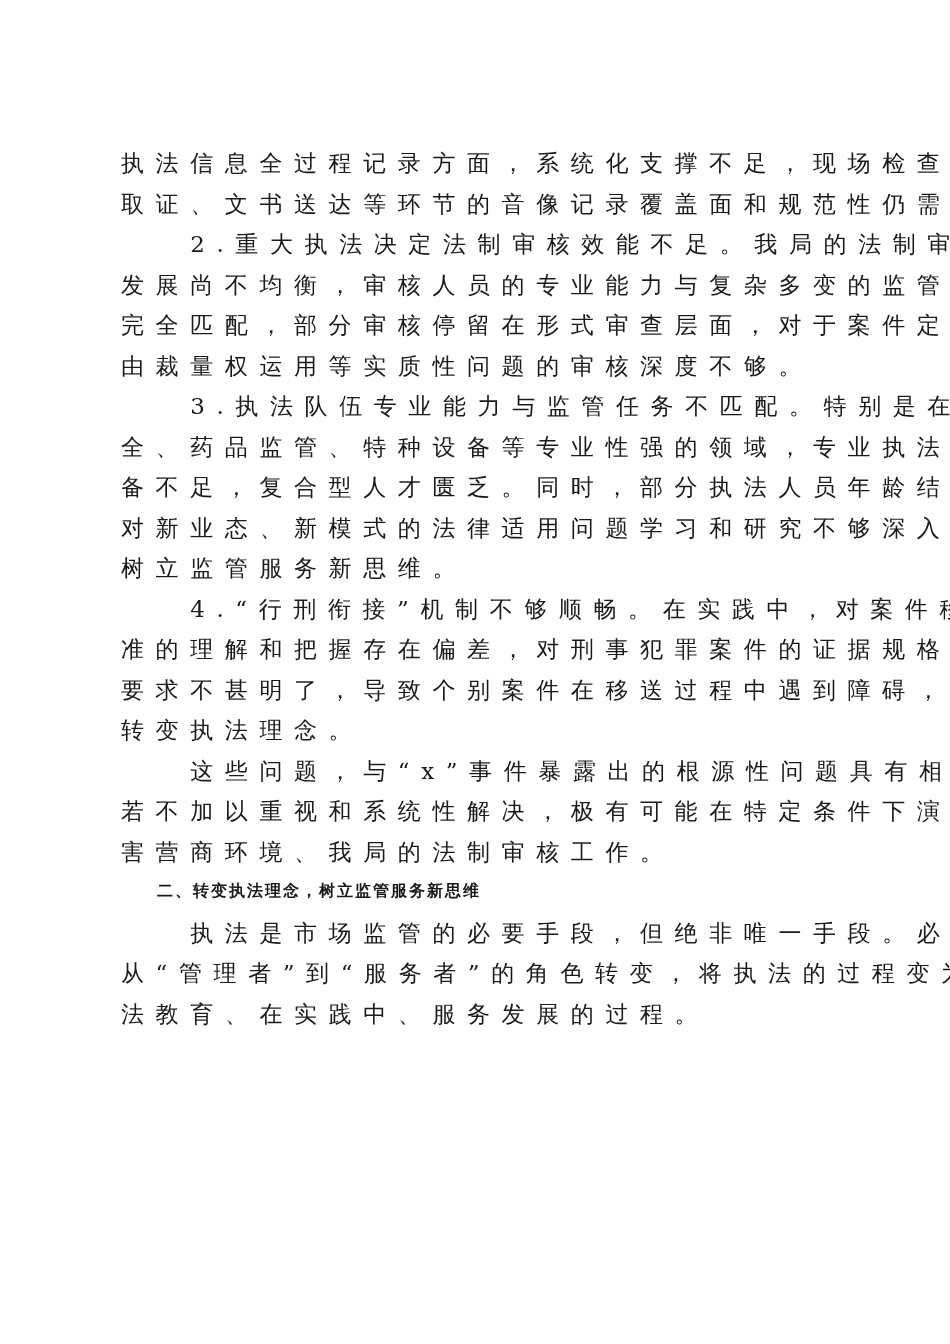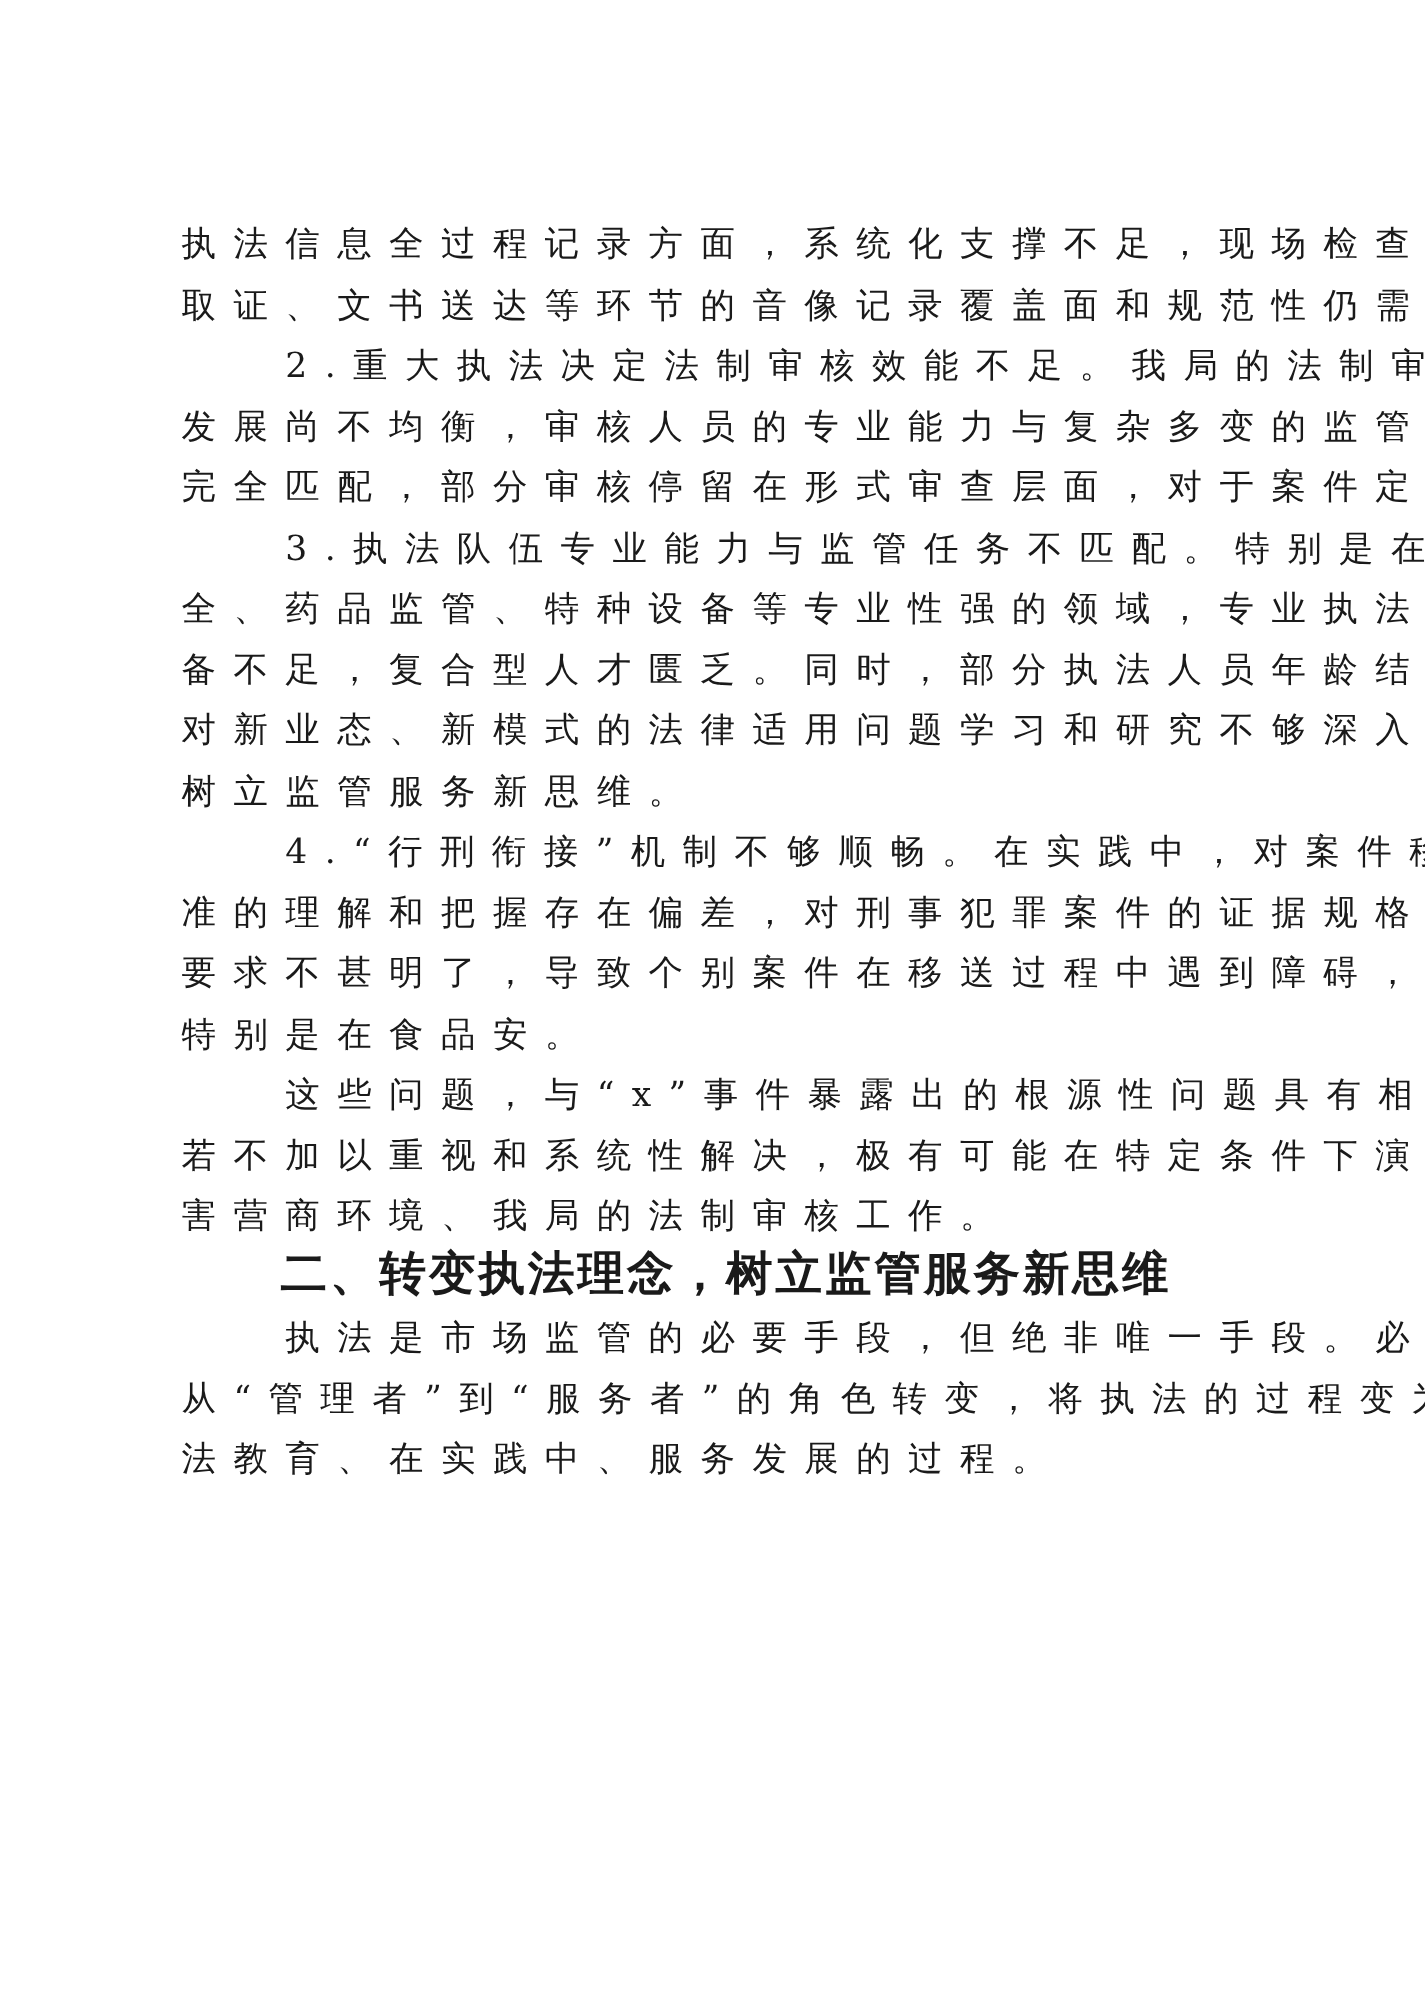--- a/index.html
+++ b/index.html
@@ -24,45 +24,46 @@
     .line {
       height: 40.5px;
       line-height: 40.5px;
       font-size: 23px;
       white-space: nowrap;
       letter-spacing: 11.6px;
     }
     .heading {
       height: 40.5px;
       line-height: 40.5px;
-      font-size: 31px;
+      font-size: 16px;
       font-weight: bold;
       white-space: nowrap;
       letter-spacing: 2px;
       font-family: Liberation Mono, monospace;
     }
   </style>
 </head>
 <body>
 
 <div class="page">
   <div class="line">执法信息全过程记录方面，系统化支撑不足，现场检查、调查</div>
   <div class="line">取证、文书送达等环节的音像记录覆盖面和规范性仍需提升。</div>
   <div class="line">　　2.重大执法决定法制审核效能不足。我局的法制审核工作</div>
   <div class="line">发展尚不均衡，审核人员的专业能力与复杂多变的监管任务不</div>
   <div class="line">完全匹配，部分审核停留在形式审查层面，对于案件定性、自</div>
+  <div class="line">由裁量权运用等实质性问题的审核深度不够。</div>
   <div class="line">　　3.执法队伍专业能力与监管任务不匹配。特别是在食品安</div>
   <div class="line">全、药品监管、特种设备等专业性强的领域，专业执法人才储</div>
   <div class="line">备不足，复合型人才匮乏。同时，部分执法人员年龄结构老化，</div>
   <div class="line">对新业态、新模式的法律适用问题学习和研究不够深入，存在</div>
   <div class="line">树立监管服务新思维。</div>
   <div class="line">　　4.“行刑衔接”机制不够顺畅。在实践中，对案件移送标</div>
   <div class="line">准的理解和把握存在偏差，对刑事犯罪案件的证据规格、固定</div>
   <div class="line">要求不甚明了，导致个别案件在移送过程中遇到障碍，未能形</div>
-  <div class="line">特别是在食品安。</div>
+  <div class="line">转变执法理念。</div>
   <div class="line">　　这些问题，与“x”事件暴露出的根源性问题具有相似性，</div>
   <div class="line">若不加以重视和系统性解决，极有可能在特定条件下演变为损</div>
   <div class="line">害营商环境、我局的法制审核工作。</div>
   <div class="heading">　　二、转变执法理念，树立监管服务新思维</div>
   <div class="line">　　执法是市场监管的必要手段，但绝非唯一手段。必须实现</div>
   <div class="line">从“管理者”到“服务者”的角色转变，将执法的过程变为普</div>
   <div class="line">法教育、在实践中、服务发展的过程。</div>
 </div>
 
 </body></html>

